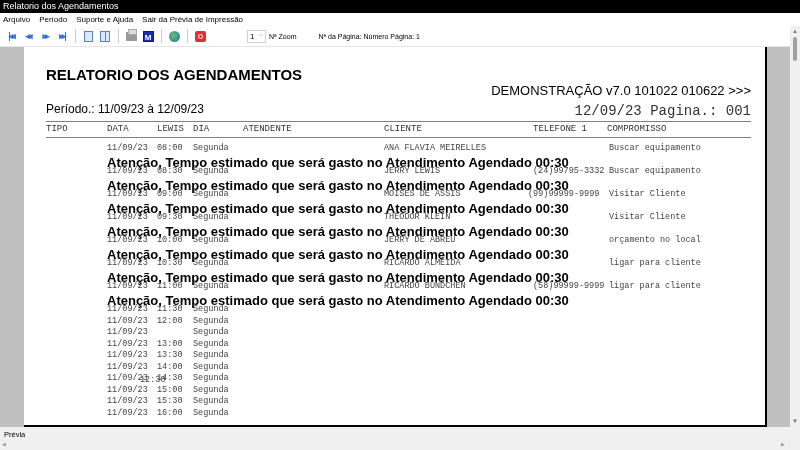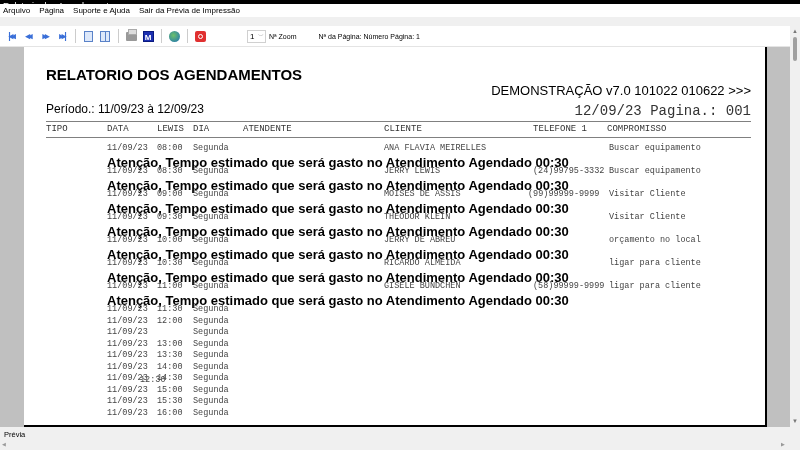--- a/index.html
+++ b/index.html
@@ -1,18 +1,18 @@
 <!DOCTYPE html>
 <html><head>
   <meta charset="utf-8">
   <style>
     * { box-sizing: border-box; margin: 0; padding: 0; }
     html, body { width: 800px; height: 450px; overflow: hidden; background: #f0f0f0; font-family: "Liberation Sans", sans-serif; }
     .titlebar { position: absolute; left: 0; top: 0; width: 800px; height: 13px; background: #000; color: #fff; font-size: 9px; line-height: 13px; padding-left: 3px; }
-    .menubar { position: absolute; left: 0; top: 4px; width: 800px; height: 13px; background: #fff; font-size: 8px; line-height: 13px; display: flex; padding-left: 3px; }
+    .menubar { position: absolute; left: 0; top: 13px; width: 800px; height: 13px; background: #fff; font-size: 8px; line-height: 13px; display: flex; padding-left: 3px; }
     .menubar span { margin-right: 9px; color: #000; }
     .toolbar { position: absolute; left: 0; top: 26px; width: 790px; height: 21px; background: #fff; display: flex; align-items: center; padding-left: 4px; border-bottom: 1px solid #e4e4e4; }
     .tb-btn { width: 14px; height: 14px; display: inline-flex; align-items: center; justify-content: center; margin-right: 3px; font-size: 9px; }
     .tb-sep { width: 1px; height: 14px; background: #ccc; margin: 0 5px 0 3px; }
     .nav-arrow { color: #3a6fd8; font-size: 9px; font-weight: bold; letter-spacing: -2px; }
     .page-icon { width: 9px; height: 11px; border: 1px solid #5a82c8; background: #dde8fa; }
     .page2-icon { width: 10px; height: 11px; border: 1px solid #5a82c8; background: #dde8fa; position: relative; }
     .page2-icon::after { content: ""; position: absolute; left: 4px; top: 0; width: 1px; height: 9px; background: #5a82c8; }
     .print-icon { width: 11px; height: 9px; background: #999; border-radius: 1px; position: relative; }
     .print-icon::before { content: ""; position: absolute; left: 2px; top: -3px; width: 7px; height: 4px; background: #ddd; border: 1px solid #aaa; }
@@ -47,21 +47,21 @@
   </style>
 </head>
 <body>
 
 <div class="titlebar">
   <span>Relatorio dos Agendamentos</span>
 </div>
 
 <div class="menubar">
   <span>Arquivo</span>
-  <span>Página</span>
+  <span>Período</span>
   <span>Suporte e Ajuda</span>
   <span>Sair da Prévia de Impressão</span>
 </div>
 
 <div class="toolbar">
   <span class="tb-btn nav-arrow">
       <span>|◂◂</span>
     </span>
   <span class="tb-btn nav-arrow">
       <span>◂◂</span>
@@ -177,21 +177,21 @@
             <span style="left: 147px;">Segunda</span>
             <span style="left: 338px;">RICARDO ALMEIDA</span>
             <span style="left: 487px;"></span>
             <span style="left: 563px;">ligar para cliente</span>
           </div>
           <div class="warn" style="top: 222.5px; left: 61px;">Atenção, Tempo estimado que será gasto no Atendimento Agendado  00:30</div>
           <div class="row" style="top: 234px;">
             <span style="left: 61px;">11/09/23</span>
             <span style="left: 111px;">11:00</span>
             <span style="left: 147px;">Segunda</span>
-            <span style="left: 338px;">GISELE BÜNDCHEN</span>
+            <span style="left: 338px;">RICARDO BÜNDCHEN</span>
             <span style="left: 487px;">(58)99999-9999</span>
             <span style="left: 563px;">ligar para cliente</span>
           </div>
           <div class="warn" style="top: 245.5px; left: 61px;">Atenção, Tempo estimado que será gasto no Atendimento Agendado  00:30</div>
           <div class="row" style="top: 257px;">
             <span style="left: 61px;">11/09/23</span>
             <span style="left: 111px;">11:30</span>
             <span style="left: 147px;">Segunda</span>
             <span style="left: 338px;"></span>
             <span style="left: 487px;"></span>

